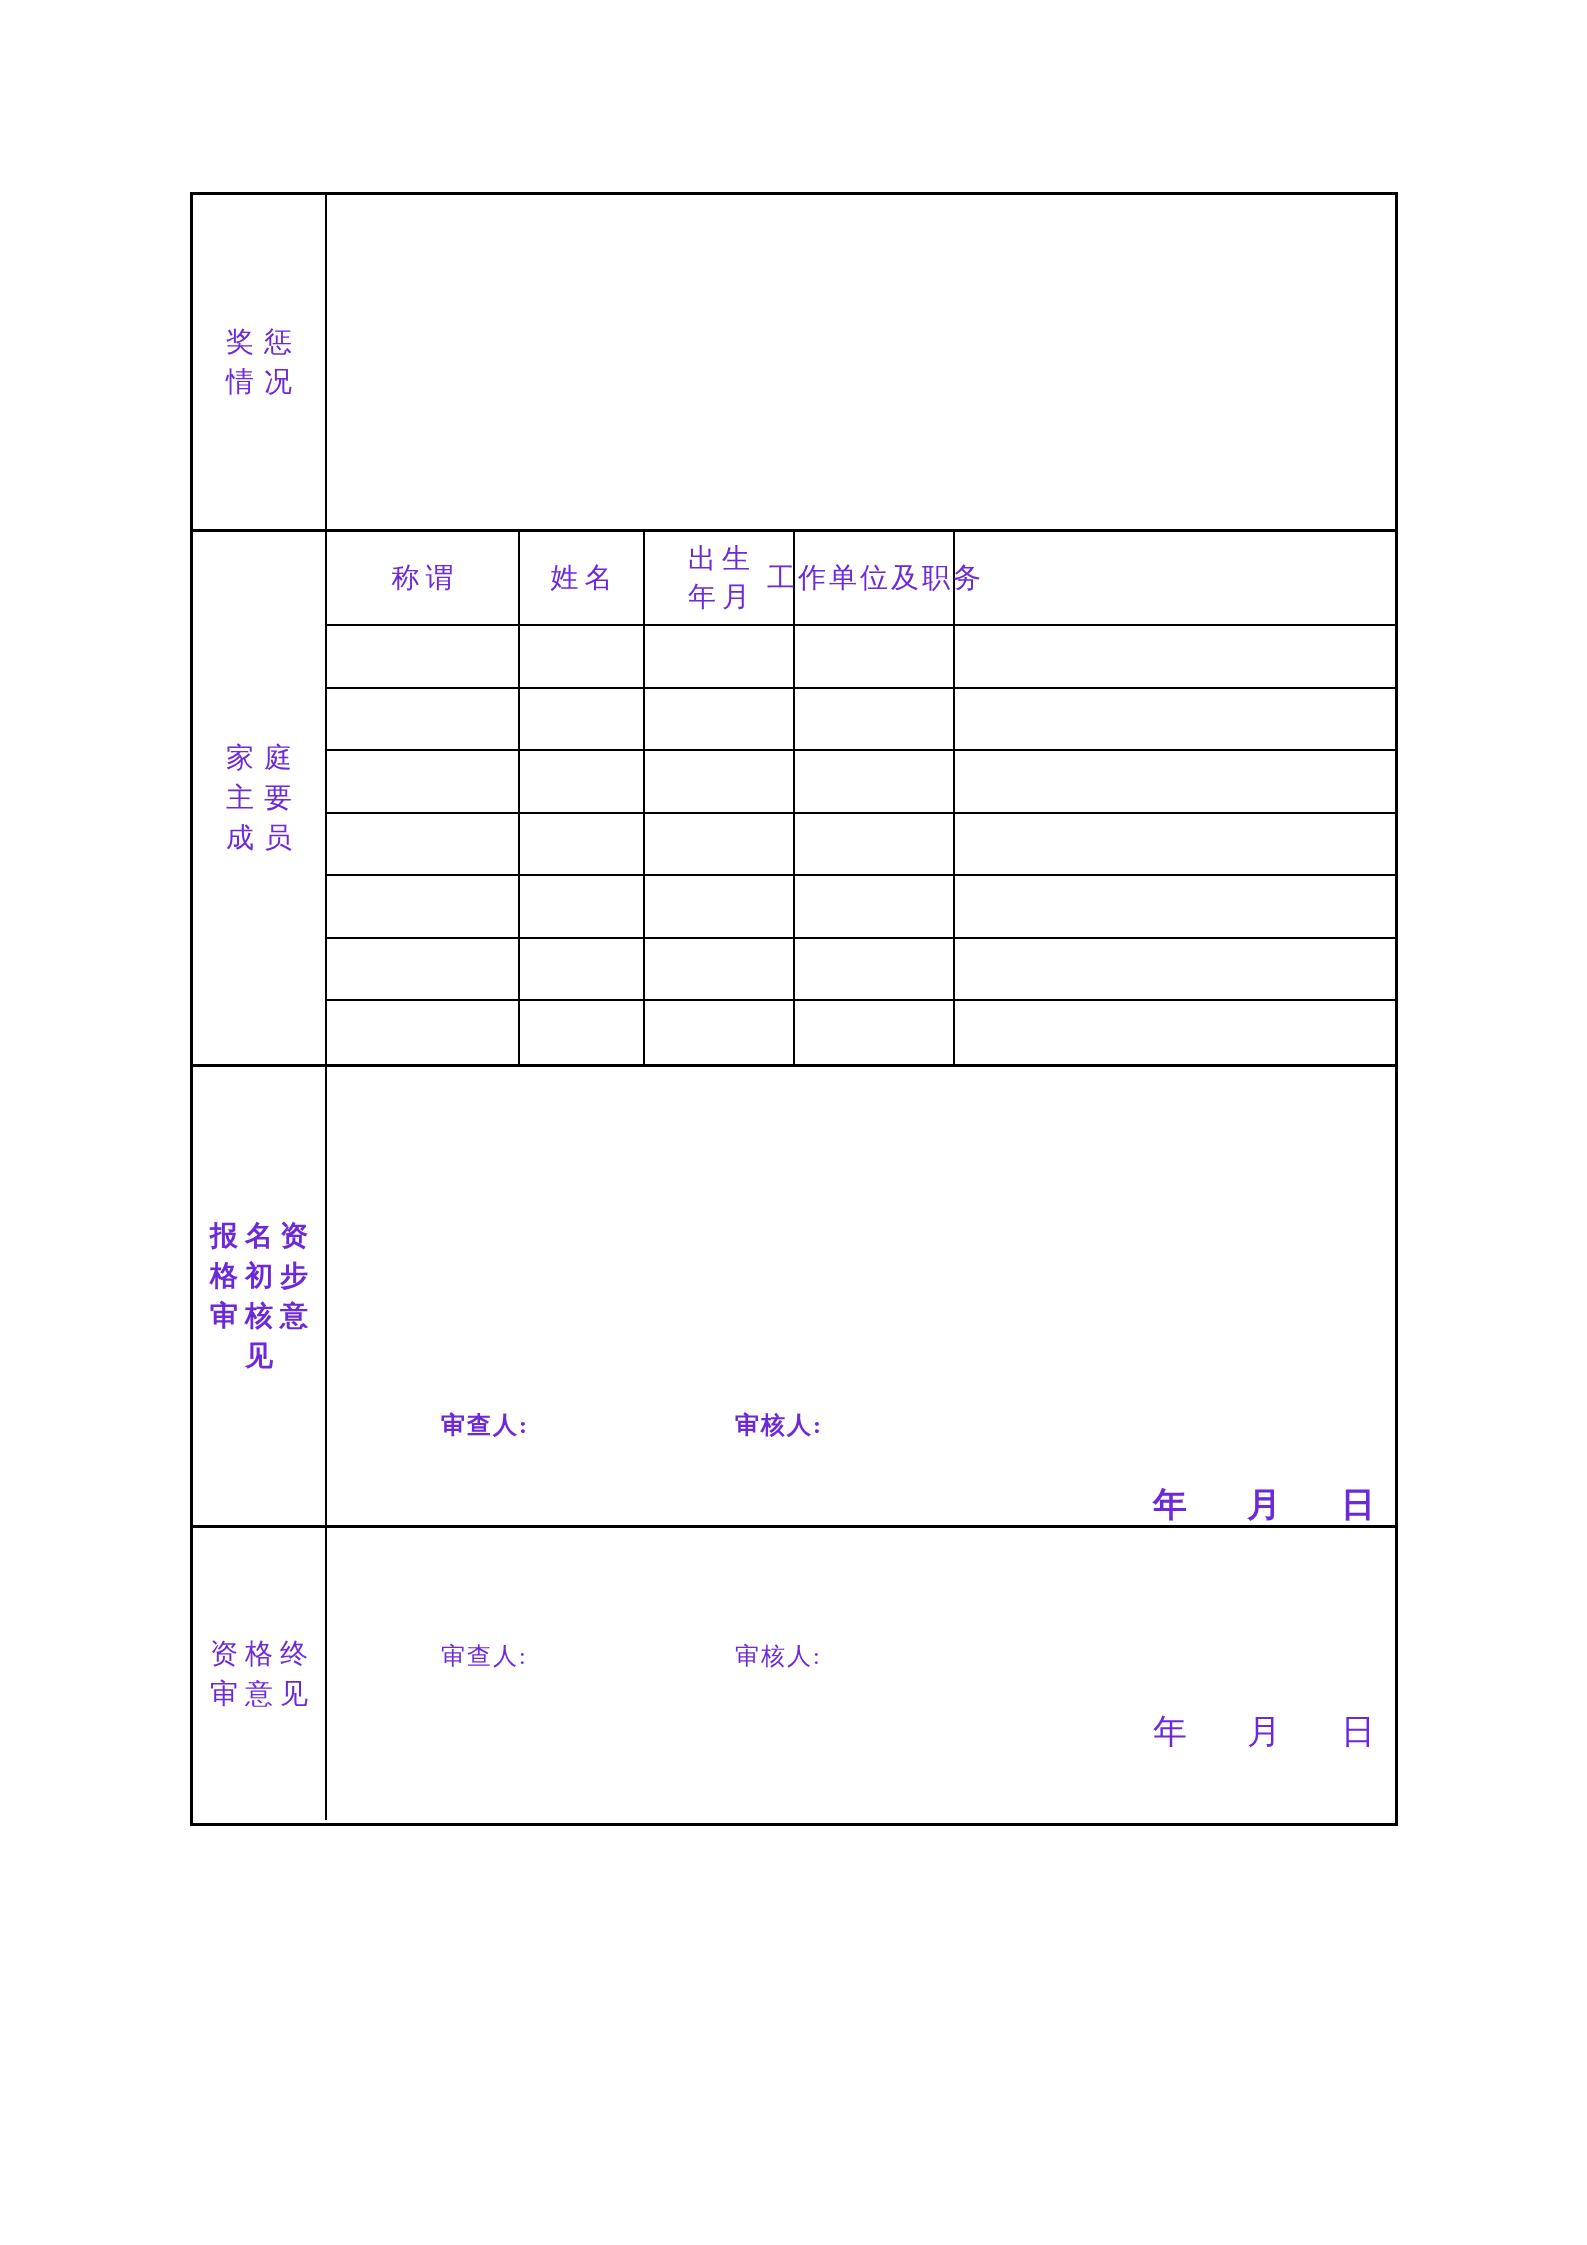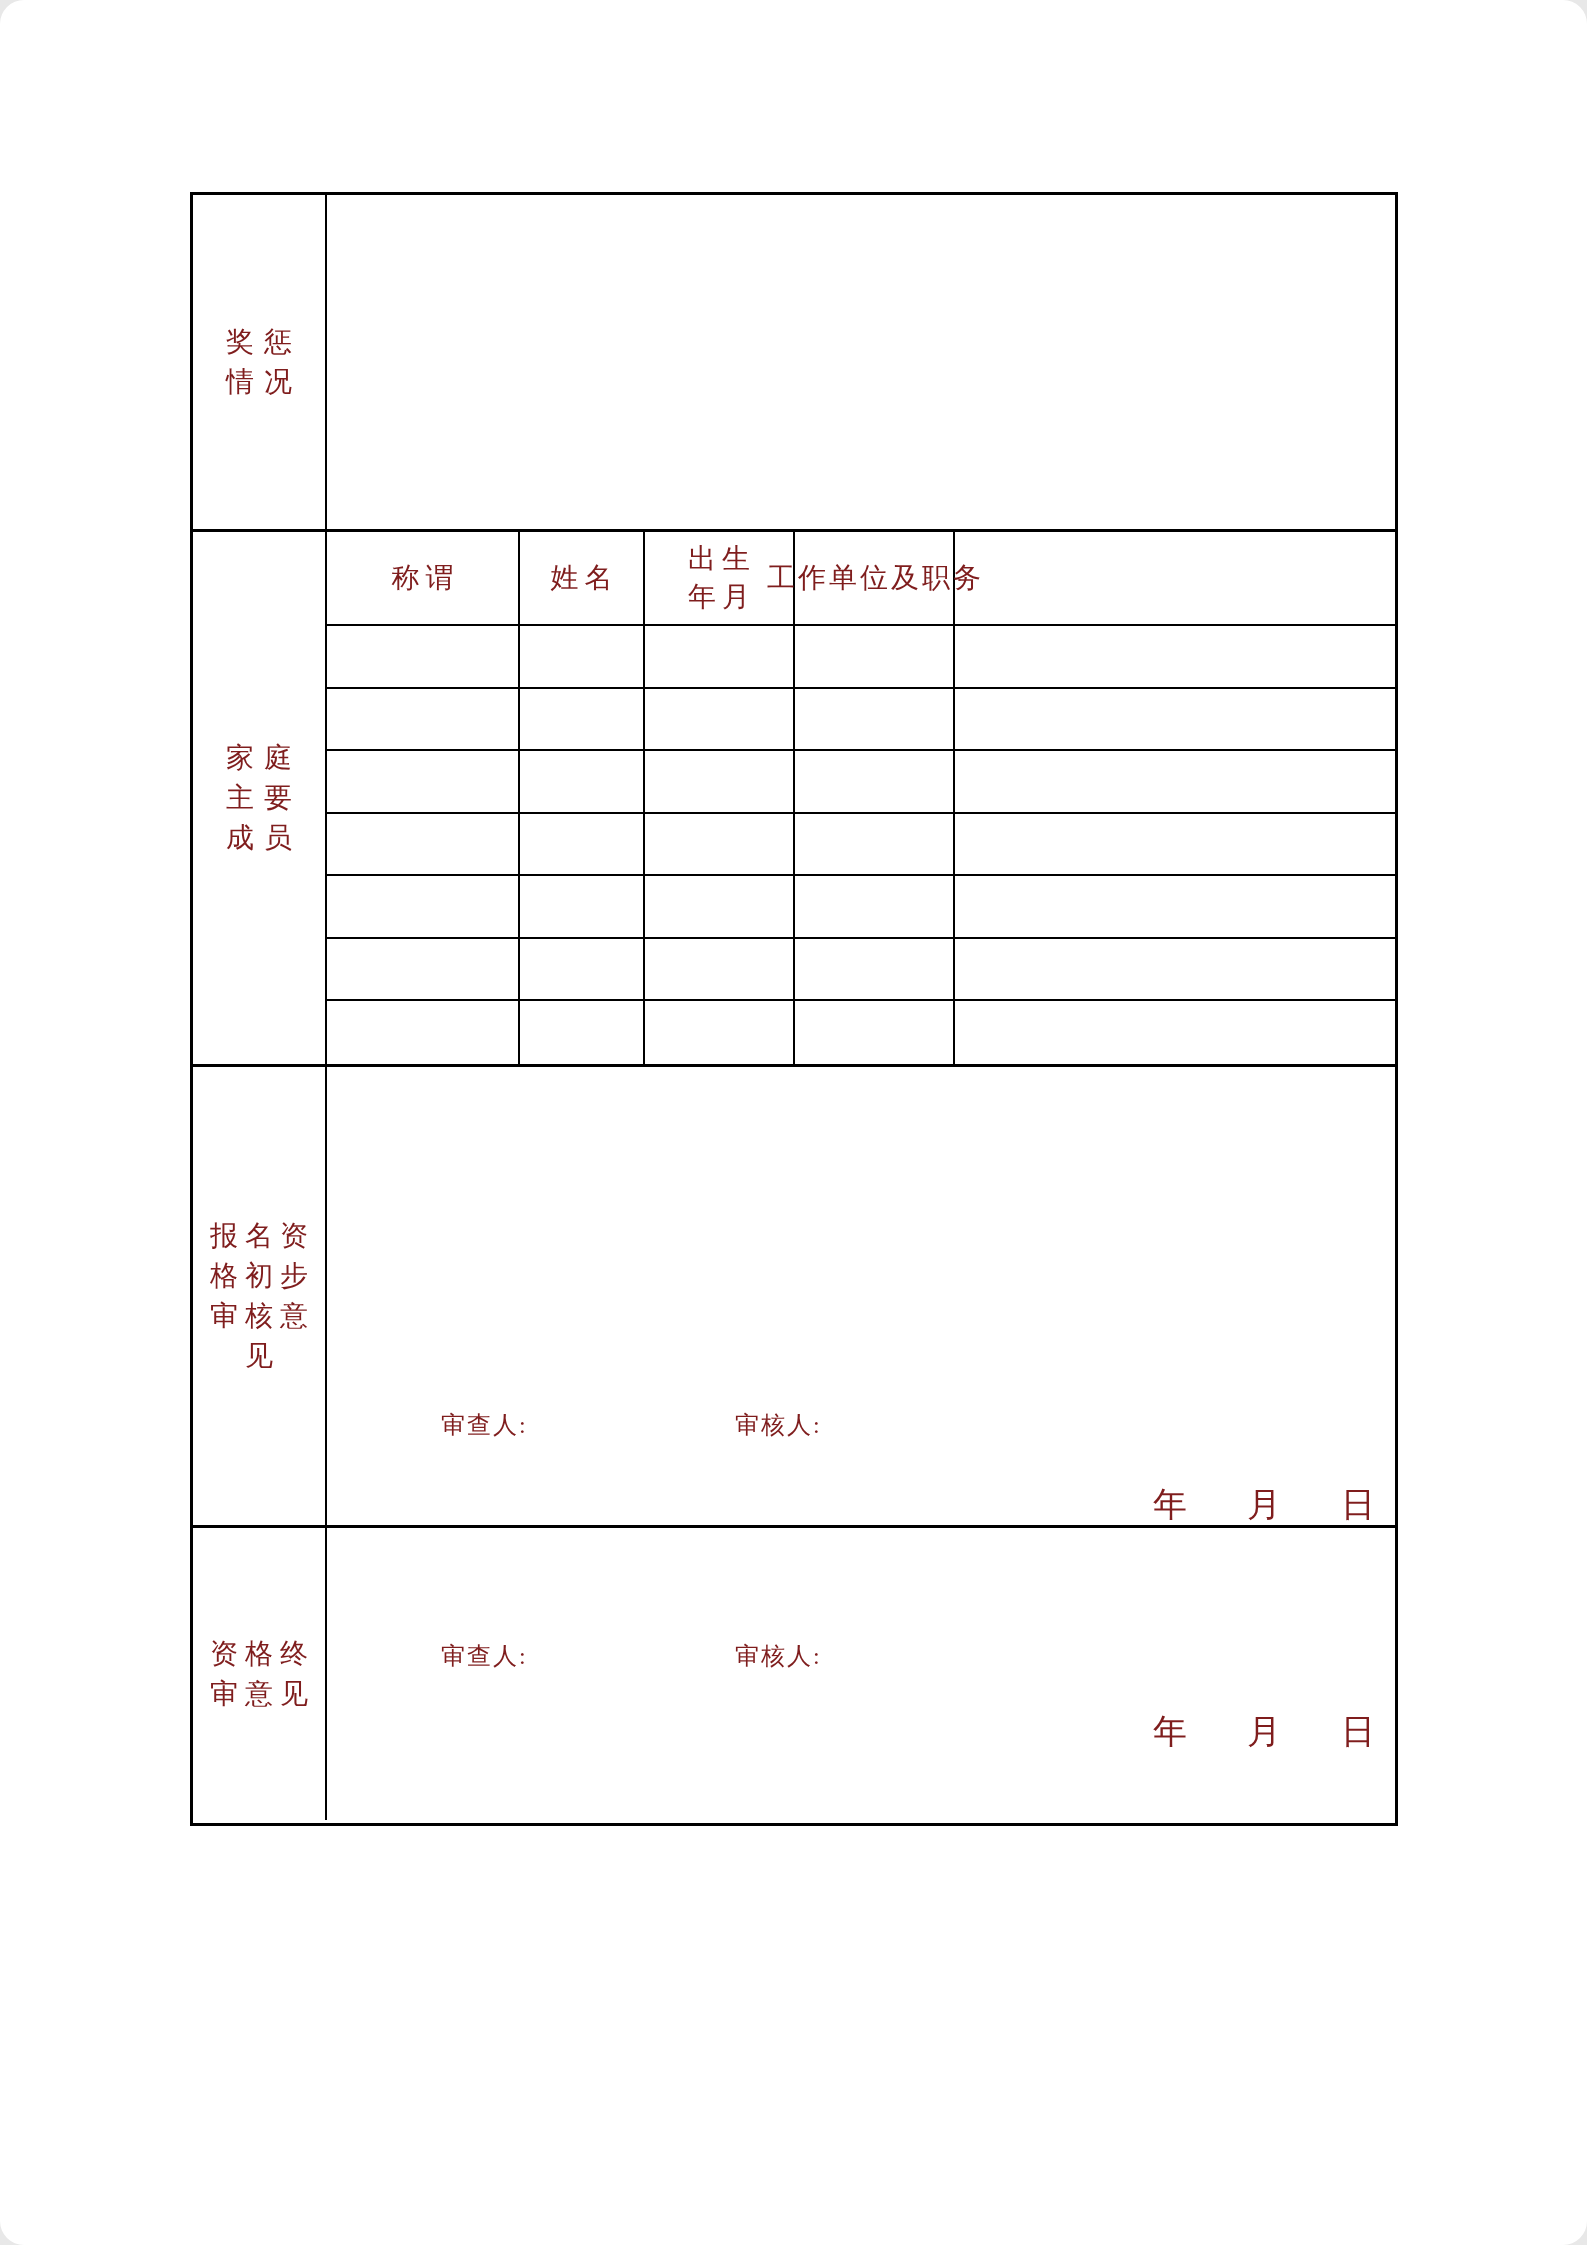--- a/index.html
+++ b/index.html
@@ -2,23 +2,22 @@
 <html><head>
 <meta charset="utf-8">
 <style>
   html, body { margin: 0; padding: 0; background: #e8e8e8; }
   .page {
     position: relative;
     width: 1587px;
     height: 2245px;
     background: #ffffff;
     font-family: "Liberation Serif", "DejaVu Serif", serif;
-    color: #7f1d1d;
+    color: #6d28d9;
     overflow: hidden;
-    border-radius: 24px;
   }
   .form-table {
     position: absolute;
     left: 190px;
     top: 192px;
     width: 1208px;
     height: 1634px;
     border: 3px solid #000;
     box-sizing: border-box;
     display: flex;
@@ -155,21 +154,21 @@
             <div></div>
             <div></div>
             <div></div>
             <div></div>
             <div></div>
             <div></div>
           </div>
       </div>
     </div>
 
-    <div class="trow divider" style="height:461px;">
+    <div class="trow divider" style="height:461px;font-weight:bold;">
       <div class="label-cell">
         <div class="label-line tri">报名资</div>
         <div class="label-line tri">格初步</div>
         <div class="label-line tri">审核意</div>
         <div class="label-line tri">见</div>
       </div>
       <div class="content-cell">
         <div class="sig-label" style="left:114px; top:340px;">审查人:</div>
         <div class="sig-label" style="left:408px; top:340px;">审核人:</div>
         <div class="date-line" style="right:20px; top:420px;">

